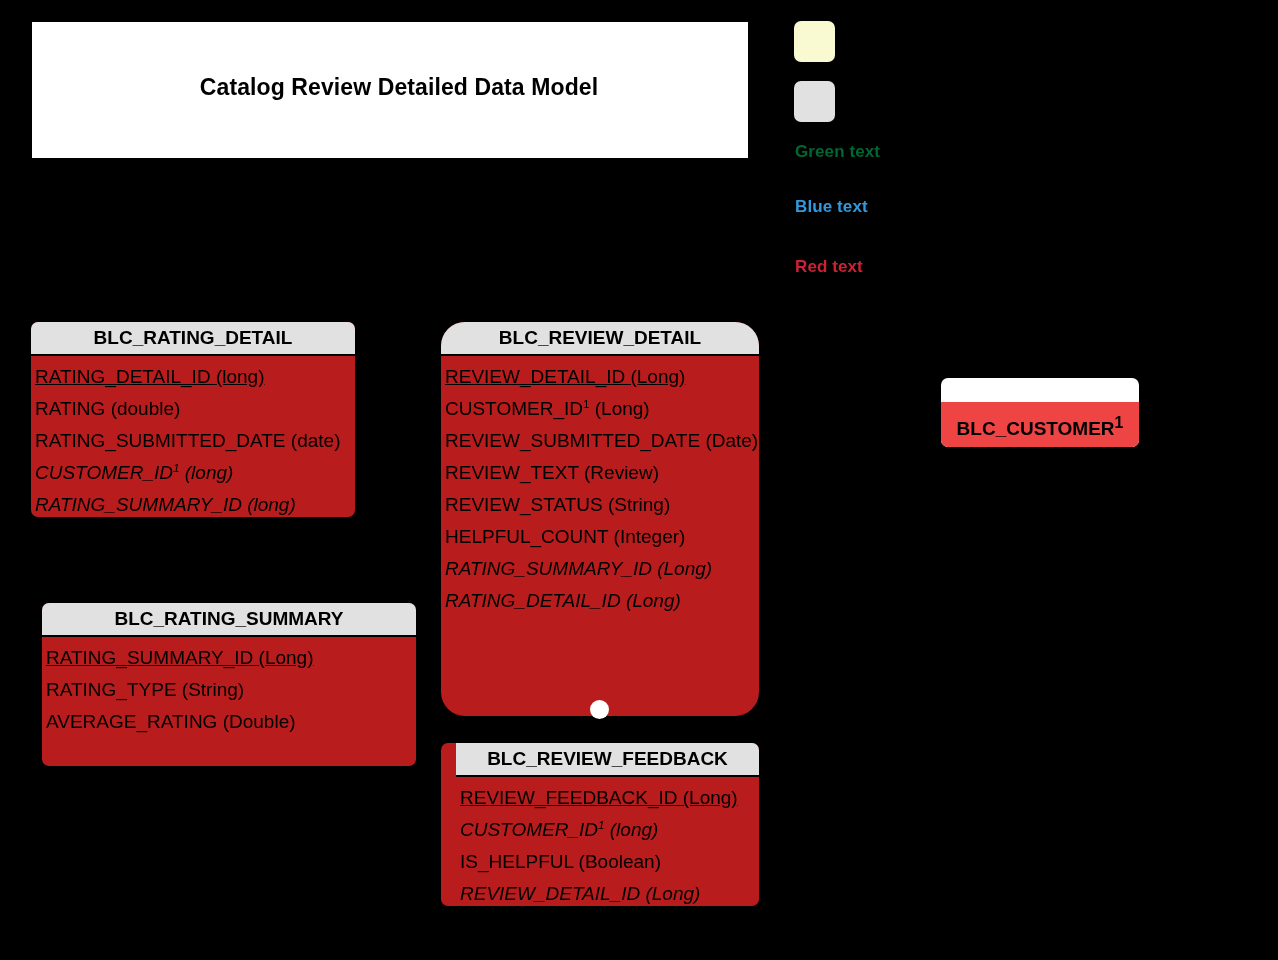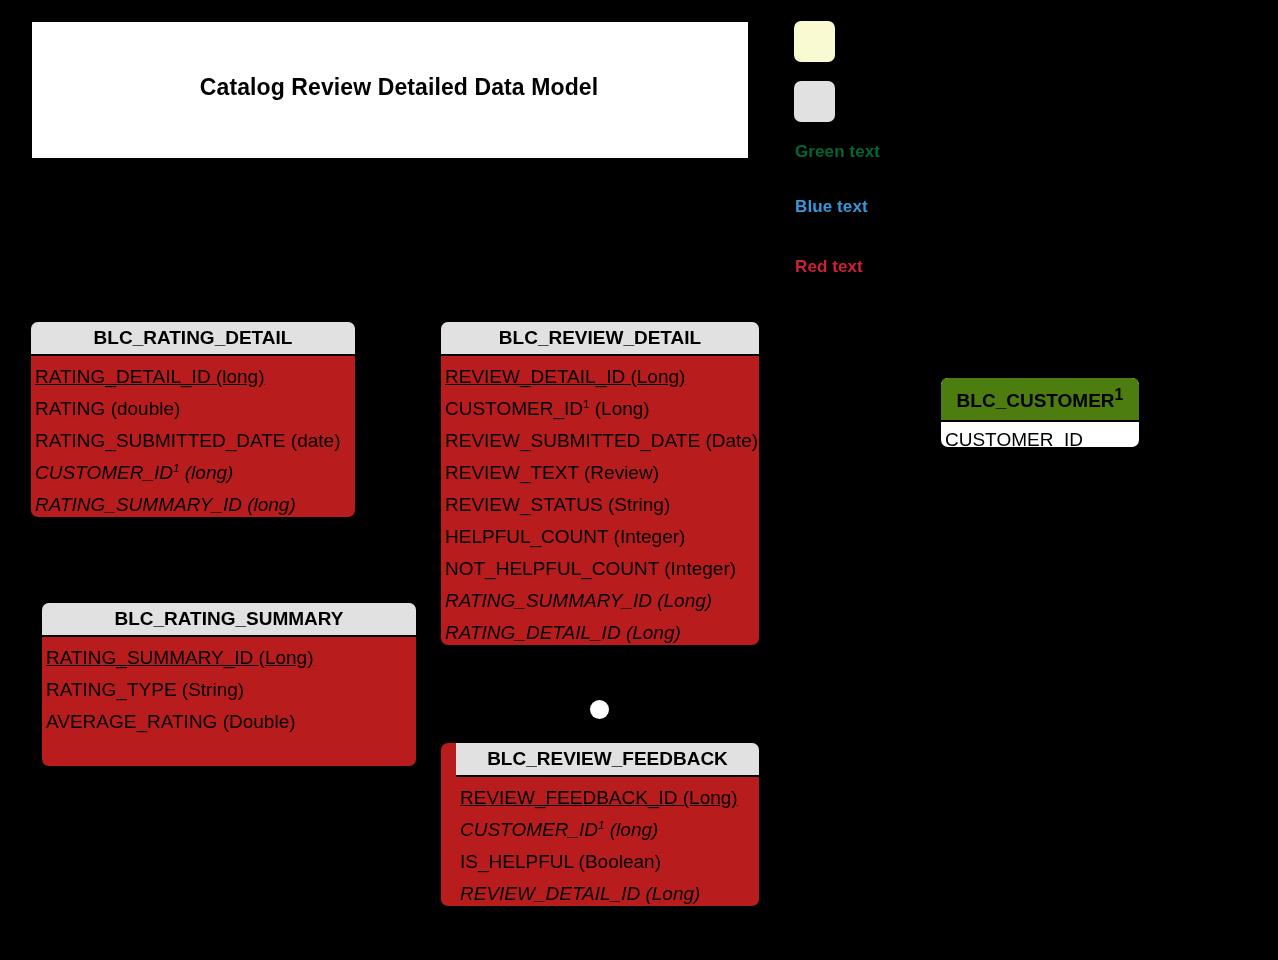--- a/index.html
+++ b/index.html
@@ -103,21 +103,21 @@
     font-size: 0.62em;
     vertical-align: super;
     line-height: 0;
   }
 
   
   .entity.gray { background: #b91c1c; }
   .entity.gray .entity-header { height: 34px; background: #e1e1e1; }
   
   .entity.white { background: #ffffff; }
-  .entity.white .entity-header { height: 44px; background: #4d7c0f; }
+  .entity.white .entity-header { height: 52px; background: #ef4444; margin-top: 24px; }
 
   
   #relation-dot {
     position: absolute;
     width: 19px;
     height: 19px;
     border-radius: 50%;
     background: #ffffff;
   }
 </style>
@@ -142,32 +142,31 @@
   </div>
   <div class="entity-body">
       <div class="attr"><span class="ul">RATING_DETAIL_ID (long)</span></div>
       <div class="attr"><span>RATING (double)</span></div>
       <div class="attr"><span>RATING_SUBMITTED_DATE (date)</span></div>
       <div class="attr fk"><span>CUSTOMER_ID<sup>1</sup> (long)</span></div>
       <div class="attr fk"><span>RATING_SUMMARY_ID (long)</span></div>
     </div>
 </div>
 
-<div class="entity gray" id="entity-review-detail" style="left:441px; top:322px; width:318px; height:323px;">
+<div class="entity gray" id="entity-review-detail" style="left:441px; top:322px; width:318px; height:394px;border-radius:24px;">
   <div class="entity-header">
     <span>BLC_REVIEW_DETAIL</span>
   </div>
   <div class="entity-body">
       <div class="attr"><span class="ul">REVIEW_DETAIL_ID (Long)</span></div>
       <div class="attr"><span>CUSTOMER_ID<sup>1</sup> (Long)</span></div>
       <div class="attr"><span>REVIEW_SUBMITTED_DATE (Date)</span></div>
       <div class="attr"><span>REVIEW_TEXT (Review)</span></div>
       <div class="attr"><span>REVIEW_STATUS (String)</span></div>
       <div class="attr"><span>HELPFUL_COUNT (Integer)</span></div>
-      <div class="attr"><span>NOT_HELPFUL_COUNT (Integer)</span></div>
       <div class="attr fk"><span>RATING_SUMMARY_ID (Long)</span></div>
       <div class="attr fk"><span>RATING_DETAIL_ID (Long)</span></div>
     </div>
 </div>
 
 <div class="entity gray" id="entity-rating-summary" style="left:42px; top:603px; width:374px; height:163px;">
   <div class="entity-header">
     <span>BLC_RATING_SUMMARY</span>
   </div>
   <div class="entity-body">

